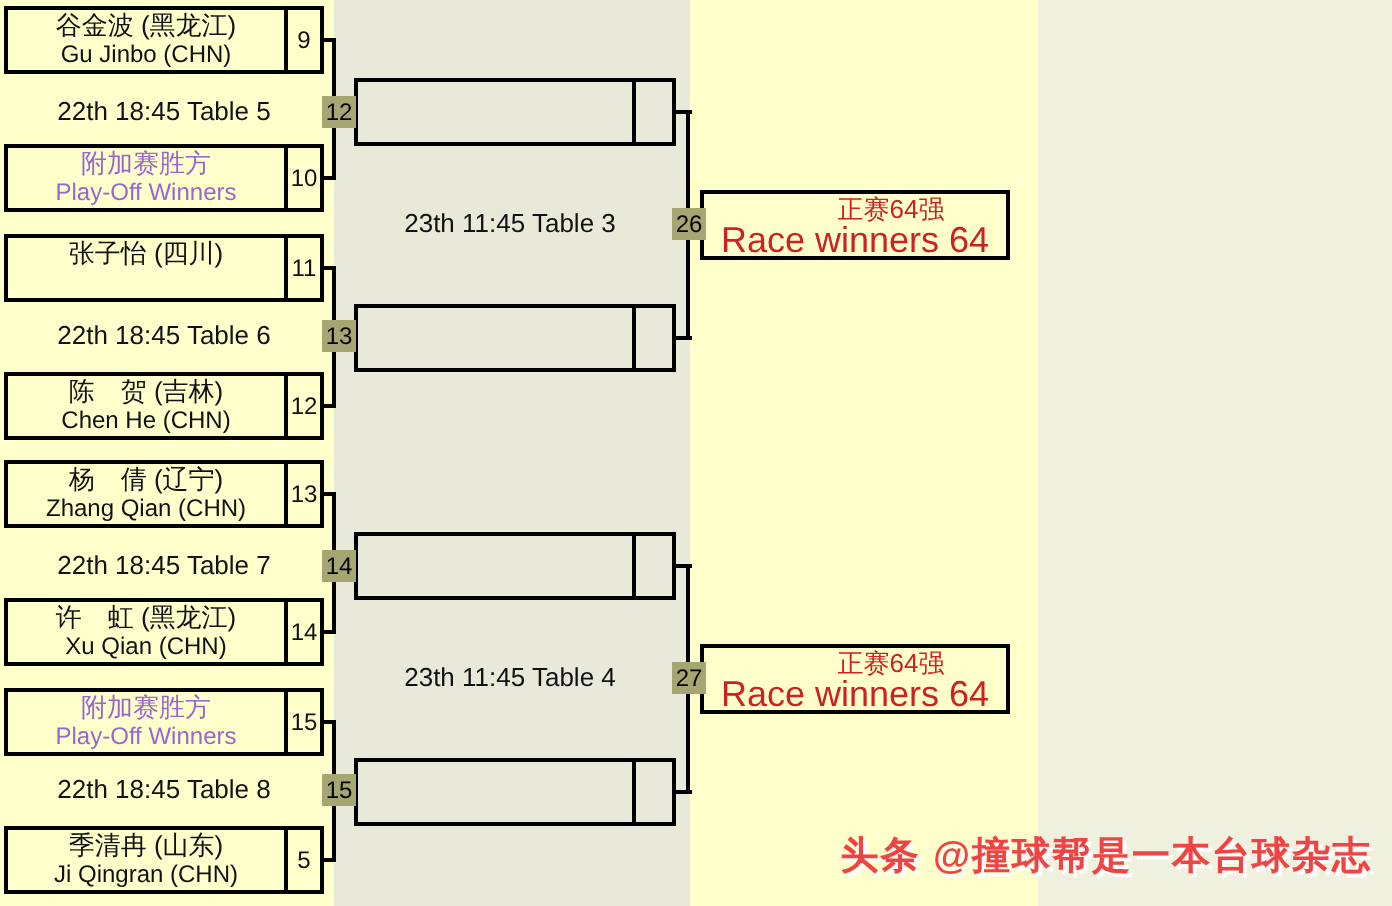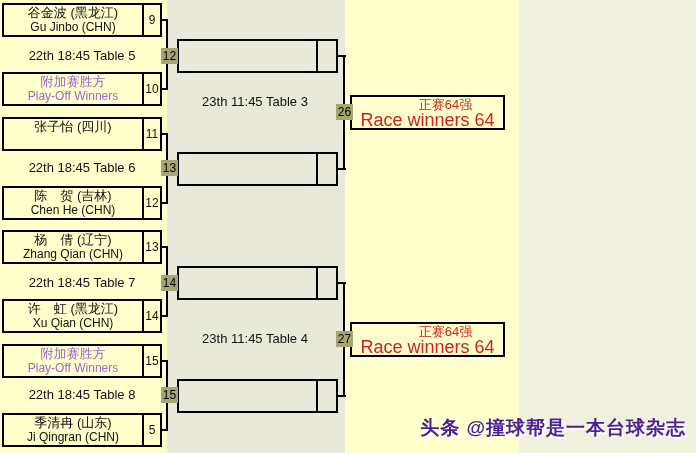--- a/index.html
+++ b/index.html
@@ -54,21 +54,21 @@
     position:absolute;left:350px;width:155px;height:35px;box-sizing:border-box;
     border:2px solid var(--line,#000);display:flex;flex-direction:column;
     justify-content:center;align-items:center;text-align:center;z-index:2;
   }
   .racebox .cn,.racebox .en{color:var(--advance-text,#cc2222);}
   .racebox .cn{font-size:13px;line-height:16px;margin-left:36px;}
   .racebox .en{font-size:18px;line-height:15px;}
 
   .watermark{
     position:absolute;right:10px;top:415px;font-size:19px;font-weight:bold;
-    letter-spacing:1px;color:#4c1d95;text-shadow:2px 2px 0 #ffffff;
+    letter-spacing:1px;color:#ef4444;text-shadow:2px 2px 0 #ffffff;
     white-space:nowrap;z-index:4;
   }
 </style>
 </head>
 <body>
 
 <div class="stage">
   <div class="band band-r2"></div>
   <div class="band band-r4"></div>
 
@@ -179,21 +179,21 @@
   </div>
   <div class="srbox" style="top:266px">
     <div class="srname"></div>
     <div class="srseed"></div>
   </div>
   <div class="srbox" style="top:379px">
     <div class="srname"></div>
     <div class="srseed"></div>
   </div>
 
-  <div class="r2label" style="top:92px">23th 11:45 Table 3</div>
+  <div class="r2label" style="top:102px">23th 11:45 Table 3</div>
   <div class="tag" style="left:336px;top:104px">26</div>
   <div class="r2label" style="top:329px">23th 11:45 Table 4</div>
   <div class="tag" style="left:336px;top:331px">27</div>
 
   <div class="racebox" style="top:95px">
     <div class="cn">正赛64强</div>
     <div class="en">Race winners 64</div>
   </div>
   <div class="racebox" style="top:322px">
     <div class="cn">正赛64强</div>

